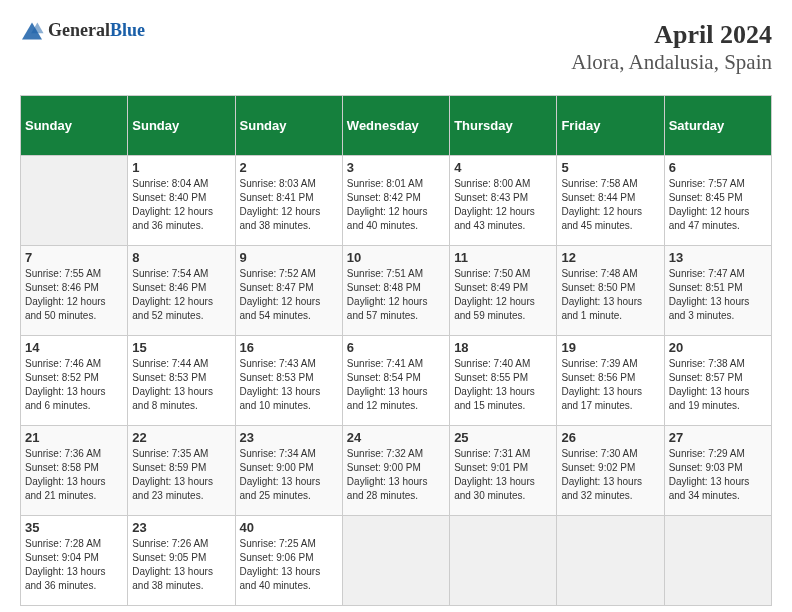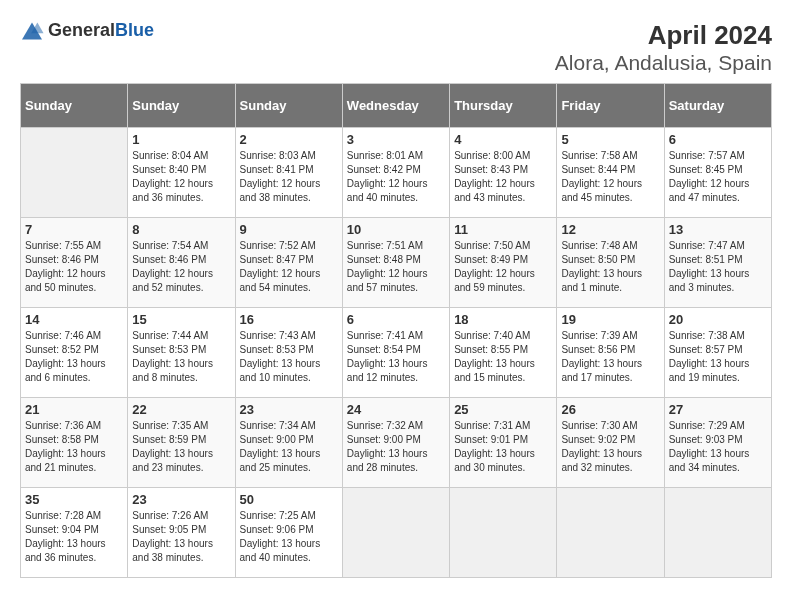--- a/index.html
+++ b/index.html
@@ -7,21 +7,22 @@
       font-family: Arial, sans-serif;
       background: #fff;
       width: 792px;
       min-height: 612px;
       padding: 20px;
     }
     .header-section {
       display: flex;
       justify-content: space-between;
       align-items: flex-start;
-      margin-bottom: 8px;
+      margin-bottom: 20px;
+      font-family: Liberation Serif, serif;
     }
     .logo {
       display: flex;
       align-items: center;
       gap: 4px;
     }
     .logo-icon {
       width: 24px;
       height: 20px;
     }
@@ -36,23 +37,23 @@
     .location-title {
       font-size: 21px;
       color: #555;
     }
     table {
       width: 100%;
       border-collapse: collapse;
       table-layout: fixed;
     }
     th {
-      background-color: #737373;
+      background-color: #15803d;
       color: #fff;
-      padding: 14px 4px;
+      padding: 22px 4px;
       font-size: 13px;
       font-weight: bold;
       text-align: left;
       border: 1px solid #ccc;
     }
     td {
       border: 1px solid #ccc;
       vertical-align: top;
       padding: 4px;
       height: 90px;
@@ -236,21 +237,21 @@
       <tr>
         <td>
           <span class="day-number">35</span>
           <div class="day-info">Sunrise: 7:28 AM<br>Sunset: 9:04 PM<br>Daylight: 13 hours and 36 minutes.</div>
         </td>
         <td>
           <span class="day-number">23</span>
           <div class="day-info">Sunrise: 7:26 AM<br>Sunset: 9:05 PM<br>Daylight: 13 hours and 38 minutes.</div>
         </td>
         <td>
-          <span class="day-number">50</span>
+          <span class="day-number">40</span>
           <div class="day-info">Sunrise: 7:25 AM<br>Sunset: 9:06 PM<br>Daylight: 13 hours and 40 minutes.</div>
         </td>
         <td class="empty"></td>
         <td class="empty"></td>
         <td class="empty"></td>
         <td class="empty"></td>
       </tr>
     </tbody>
 </table>
 

